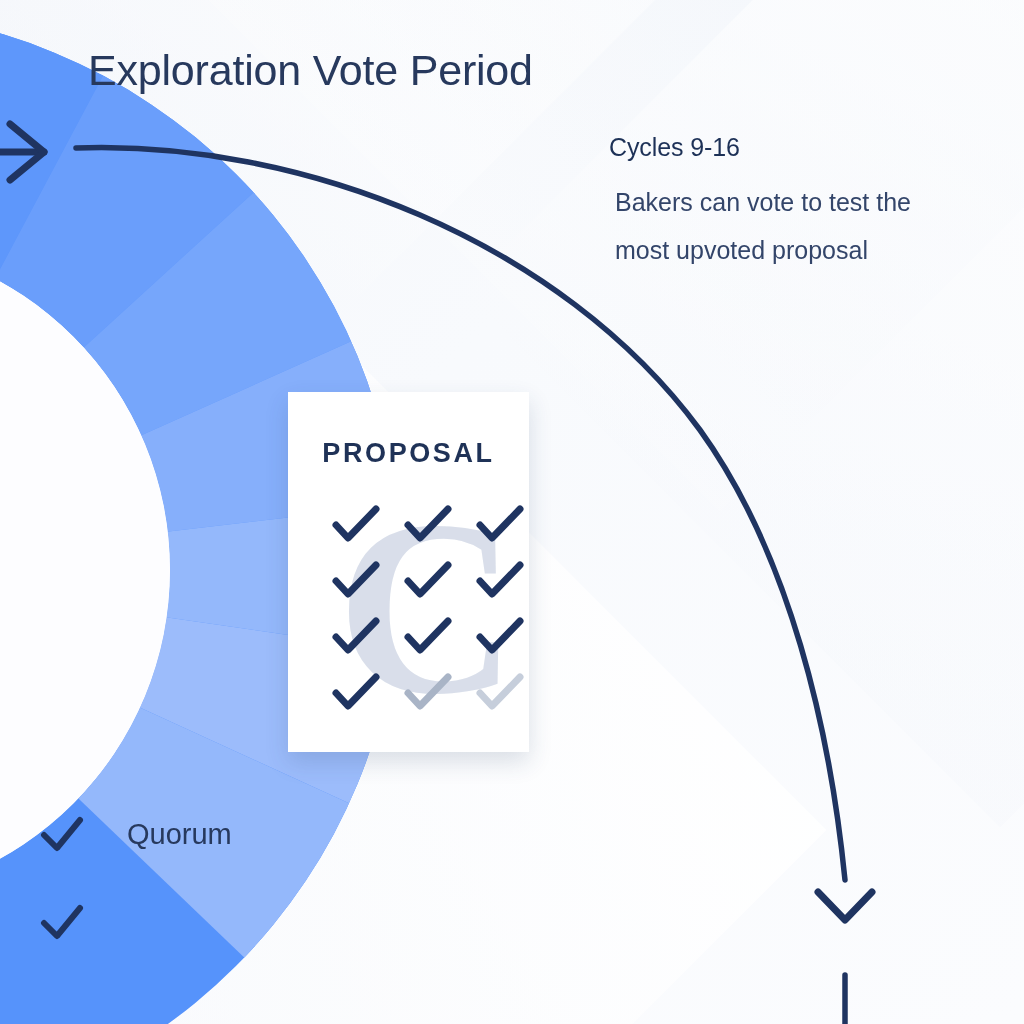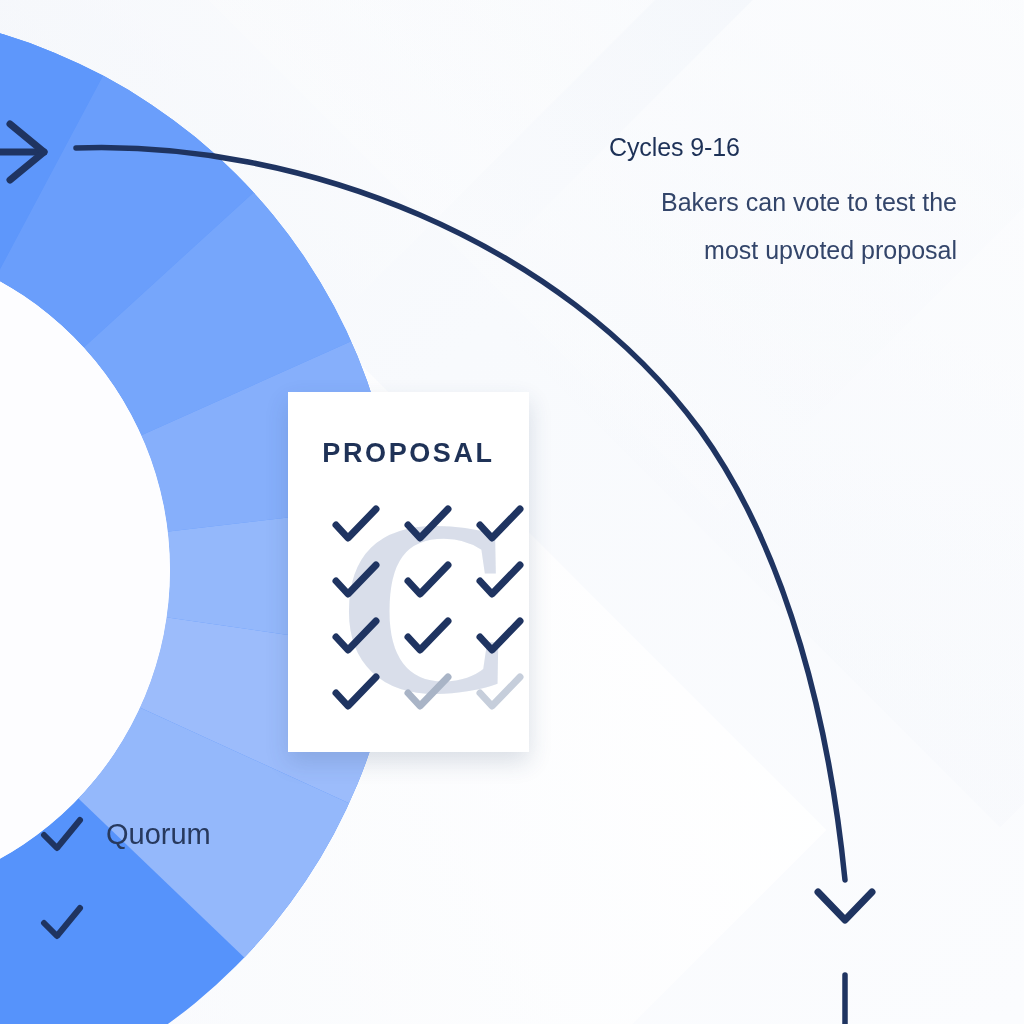--- a/index.html
+++ b/index.html
@@ -82,36 +82,36 @@
     font-weight: 400;
     color: #1d3157;
     letter-spacing: -0.1px;
     margin: 0 0 16px 0;
   }
   .side-body {
     font-size: 25px;
     font-weight: 400;
     color: #33456a;
     line-height: 1.92;
-    margin: 12px;
+    margin: 6px;
     max-width: 350px;
-    text-align: right;
   }
 
   
   .bullets {
     position: absolute;
     left: 38px;
     top: 790px;
     width: 430px;
   }
   .bullet-row {
     display: flex;
     align-items: center;
     height: 88px;
+    gap: 21px;
   }
   .bullet-check { width: 46px; height: 40px; flex: 0 0 auto; }
   .bullet-label {
     margin-left: 22px;
     font-size: 29px;
     color: #27395d;
     white-space: nowrap;
   }
 
   
@@ -191,20 +191,21 @@
     <path d="M 76 148
              C 300 140, 560 240, 700 430
              C 790 555, 830 730, 845 880" fill="none" stroke="#1f3461" stroke-width="5.5" stroke-linecap="round"></path>
 
     <g fill="none" stroke="#1f3461" stroke-width="7" stroke-linecap="round" stroke-linejoin="round">
       <path d="M 818 892 L 845 920 L 872 892"></path>
     </g>
     <path d="M 845 975 L 845 1024" fill="none" stroke="#1f3461" stroke-width="5.5" stroke-linecap="round"></path>
   </svg>
 
+  <div class="title">Exploration Vote Period</div>
 
   <div class="side-panel">
     <p class="side-heading">Cycles 9-16</p>
     <p class="side-body">Bakers can vote to test the most upvoted proposal</p>
   </div>
 
   <div class="card">
     <div class="card-title">PROPOSAL</div>
 
     <svg class="card-art" viewBox="0 0 279 250">

